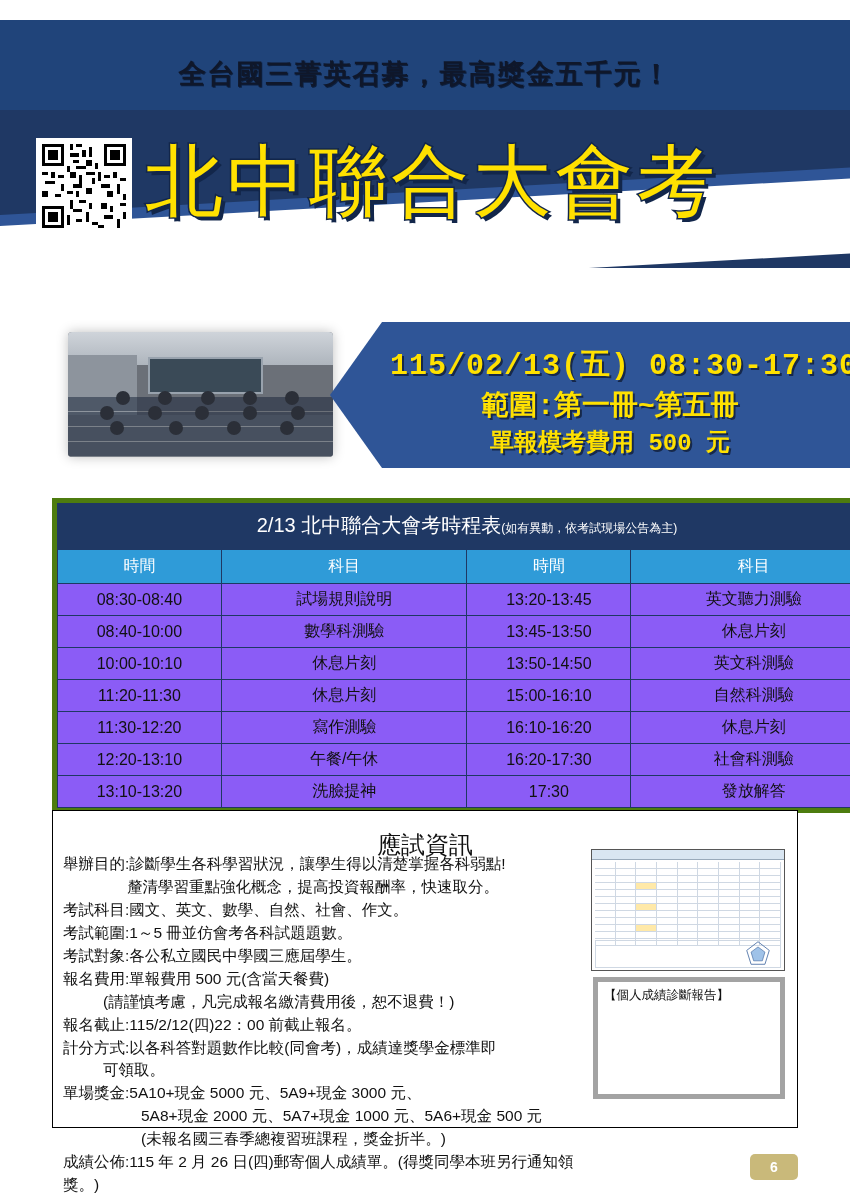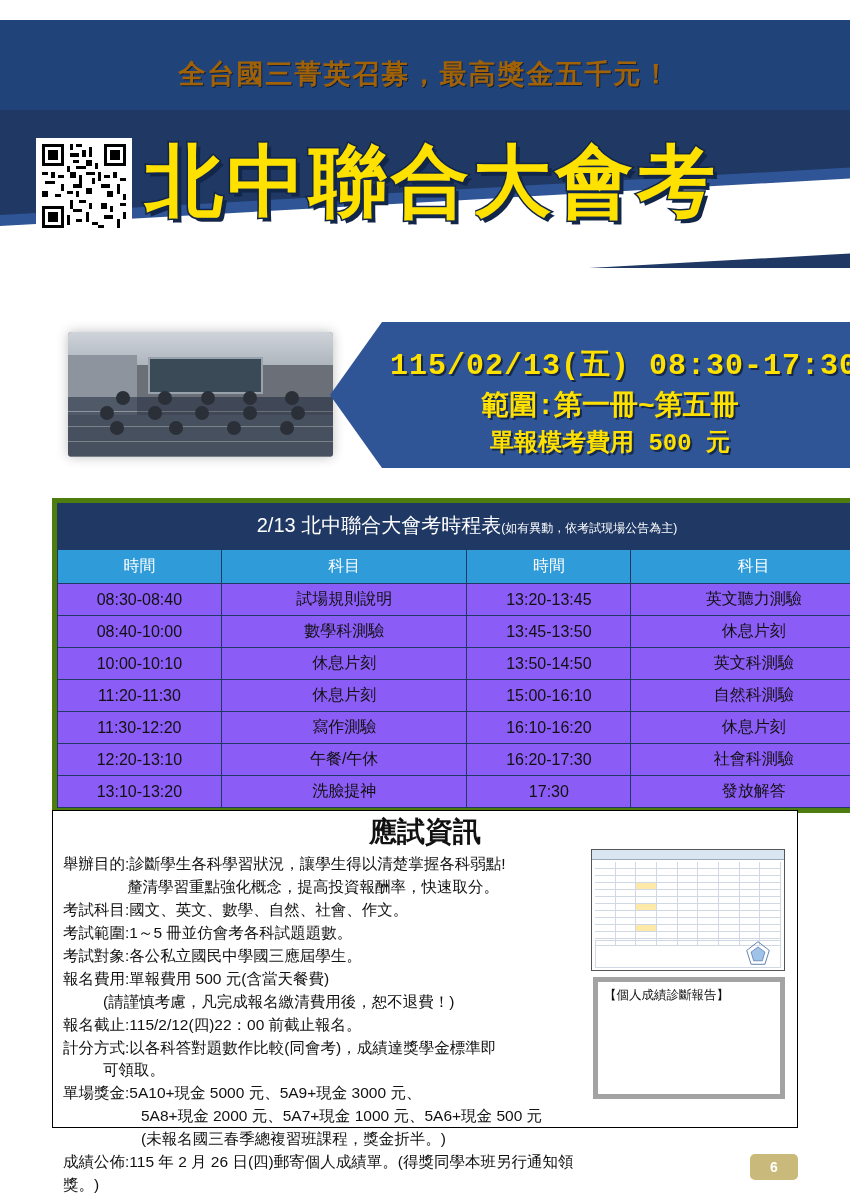--- a/index.html
+++ b/index.html
@@ -37,37 +37,37 @@
   }
   .hdr-diag2{
     position:absolute;left:0;top:215px;width:850px;height:26px;
     background:#2f5597;
     transform:skewY(-3.2deg);
     transform-origin:left top;
   }
   .hdr-tagline{
     position:absolute;left:0;top:56px;width:850px;text-align:center;
     font-family:"DejaVu Serif","Liberation Serif",serif;
-    font-weight:700;font-size:27px;letter-spacing:2px;color:#a16207;
+    font-weight:700;font-size:27px;letter-spacing:2px;color:#0f172a;
     text-shadow:1px 1px 0 #0d1f3d;
   }
   .qr-wrap{
     position:absolute;left:36px;top:138px;width:102px;
   }
   .qr{
     width:96px;height:96px;background:#ffffff;padding:3px;box-sizing:border-box;
     display:block;
   }
   .qr-cap{
     margin-top:4px;text-align:center;color:#ffffff;font-size:12px;
   }
   .hdr-title{
     position:absolute;left:145px;top:130px;width:700px;
     font-family:"DejaVu Serif","Liberation Serif",serif;
-    font-weight:700;
+    font-weight:400;
     font-size:78px;
     letter-spacing:4px;
     color:#ffe100;
     -webkit-text-stroke:3px #12264a;
     paint-order:stroke fill;
     text-shadow:4px 4px 0 #12264a;
     white-space:nowrap;
   }
 
   
@@ -131,21 +131,21 @@
   table.sch col.c1,table.sch col.c3{width:20%;}
   table.sch col.c2,table.sch col.c4{width:30%;}
 
   
   .info{
     position:absolute;left:52px;top:810px;width:746px;height:318px;
     border:1px solid #000;box-sizing:border-box;background:#fff;
   }
   .info-title{
     text-align:center;font-family:"DejaVu Serif","Liberation Serif",serif;
-    font-weight:700;font-size:28px;margin-top:2px;
+    font-weight:400;font-size:24px;margin-top:18px;
   }
   .info-body{
     position:absolute;left:10px;top:42px;width:520px;
     font-size:15.5px;line-height:1.48;white-space:pre-wrap;
   }
   .info-body .ln{display:block;}
   .indent1{padding-left:64px;}
   .indent2{padding-left:40px;}
   .indent3{padding-left:78px;}
 

